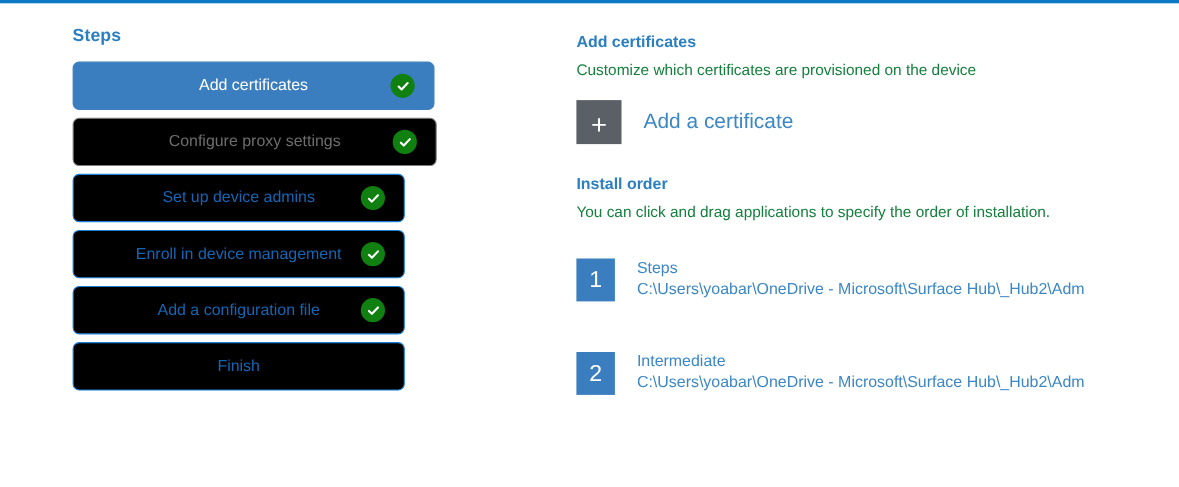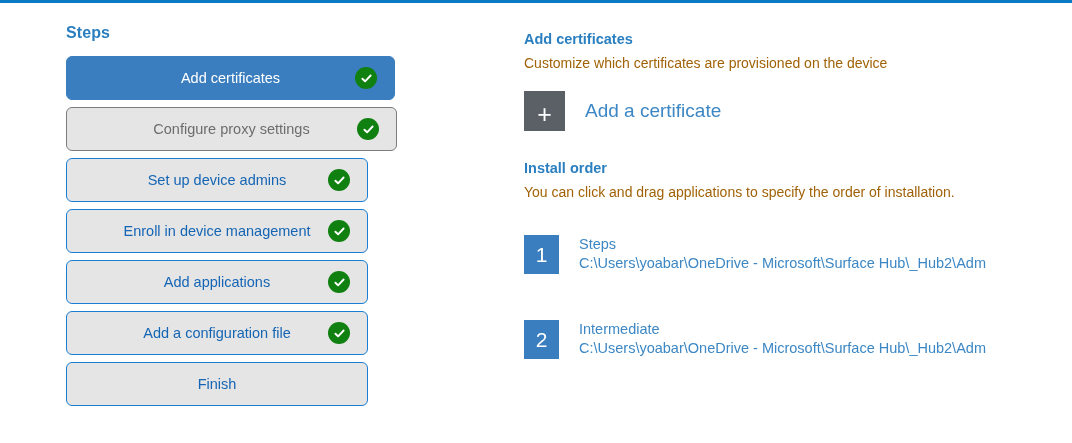--- a/index.html
+++ b/index.html
@@ -44,21 +44,21 @@
   .step-button {
     position: relative;
     box-sizing: border-box;
     height: 44px;
     margin-bottom: 7px;
     border-radius: 6px;
     display: flex;
     align-items: center;
     justify-content: center;
     font-size: 14.5px;
-    background: #e5e5e5;
+    background: #000000;
     cursor: pointer;
   }
 
   .step-button.state-selected {
     background: #3a7ebf;
     border: 1px solid #3a7ebf;
     color: #ffffff;
     width: 329px;
   }
 
@@ -106,21 +106,21 @@
   .section-heading {
     font-size: 14.5px;
     font-weight: bold;
     color: #2a7fc0;
     line-height: 19px;
     margin: 0;
   }
 
   .section-subtext {
     font-size: 14px;
-    color: #a16207;
+    color: #15803d;
     line-height: 19px;
     margin: 5px 0 0 0;
   }
 
   
   #add-certificate-row {
     display: flex;
     align-items: center;
     margin-top: 18px;
     cursor: pointer;
@@ -236,28 +236,20 @@
 
     <div class="step-button state-outline">
       <span class="step-label">Enroll in device management</span>
       <span class="check-badge">
         <svg width="13" height="13" viewBox="0 0 13 13">
             <path d="M2.4 6.7 L5.1 9.3 L10.6 3.5" stroke="#ffffff" stroke-width="1.9" fill="none" stroke-linecap="round" stroke-linejoin="round"></path>
           </svg>
       </span>
     </div>
 
-    <div class="step-button state-outline">
-      <span class="step-label">Add applications</span>
-      <span class="check-badge">
-        <svg width="13" height="13" viewBox="0 0 13 13">
-            <path d="M2.4 6.7 L5.1 9.3 L10.6 3.5" stroke="#ffffff" stroke-width="1.9" fill="none" stroke-linecap="round" stroke-linejoin="round"></path>
-          </svg>
-      </span>
-    </div>
 
     <div class="step-button state-outline">
       <span class="step-label">Add a configuration file</span>
       <span class="check-badge">
         <svg width="13" height="13" viewBox="0 0 13 13">
             <path d="M2.4 6.7 L5.1 9.3 L10.6 3.5" stroke="#ffffff" stroke-width="1.9" fill="none" stroke-linecap="round" stroke-linejoin="round"></path>
           </svg>
       </span>
     </div>
 

